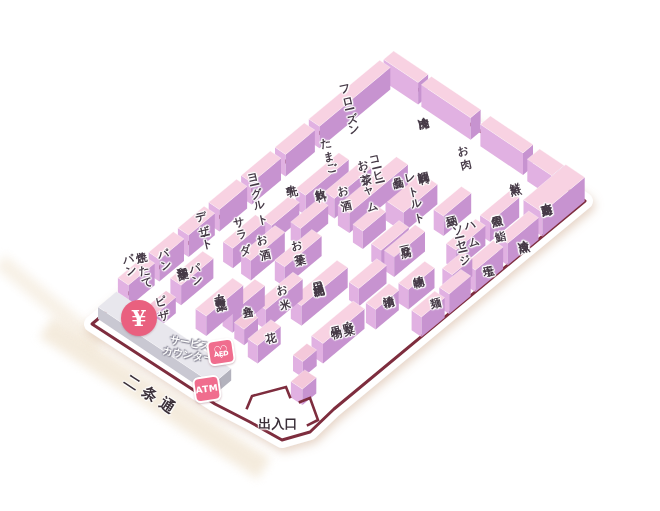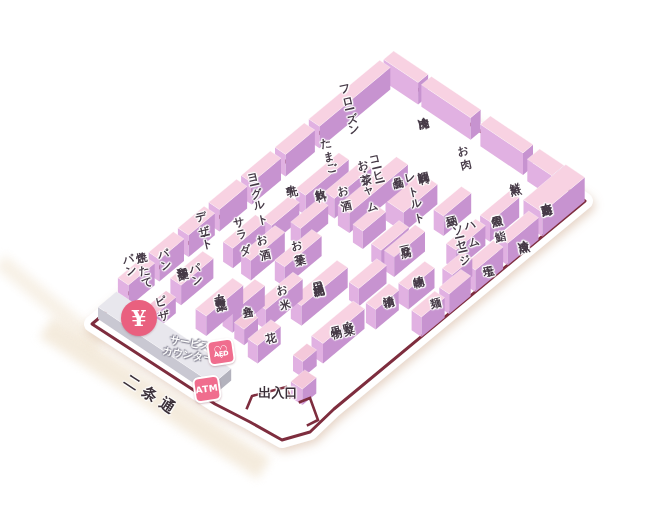--- a/index.html
+++ b/index.html
@@ -327,21 +327,21 @@
   </div>
   <div id="service-counter-label" style="left:189px;top:349px">サービス
 カウンター</div>
   <div id="aed-badge" class="badge" style="left:221px;top:352px">
     <span class="heart">♡</span>
     <span class="aed-text">AED</span>
   </div>
   <div id="atm-badge" class="badge" style="left:207px;top:389px">
     <span>ATM</span>
   </div>
-  <div class="hlabel" id="entrance-label" style="left:278px;top:393px">出入口</div>
+  <div class="hlabel" id="entrance-label" style="left:278px;top:424px">出入口</div>
   <div class="hlabel" id="street-label" style="left:152px;top:396px">二条通</div>
 <div class="vlabel" style="left: 348px; top: 104px;">フローズン</div>
     <div class="vlabel" style="left: 327px; top: 150px;">たまご</div>
     <div class="vlabel" style="left: 288px; top: 177px;">牛乳</div>
     <div class="vlabel" style="left: 256px; top: 193px;">ヨーグルト</div>
     <div class="vlabel" style="left: 202px; top: 224px;">デザート</div>
     <div class="vlabel" style="left: 163px; top: 254px;">パン</div>
     <div class="vlabel" style="left: 136px; top: 265px;">焼きたて
 パン</div>
     <div class="vlabel" style="left: 420px; top: 110px;">冷凍肉</div>

